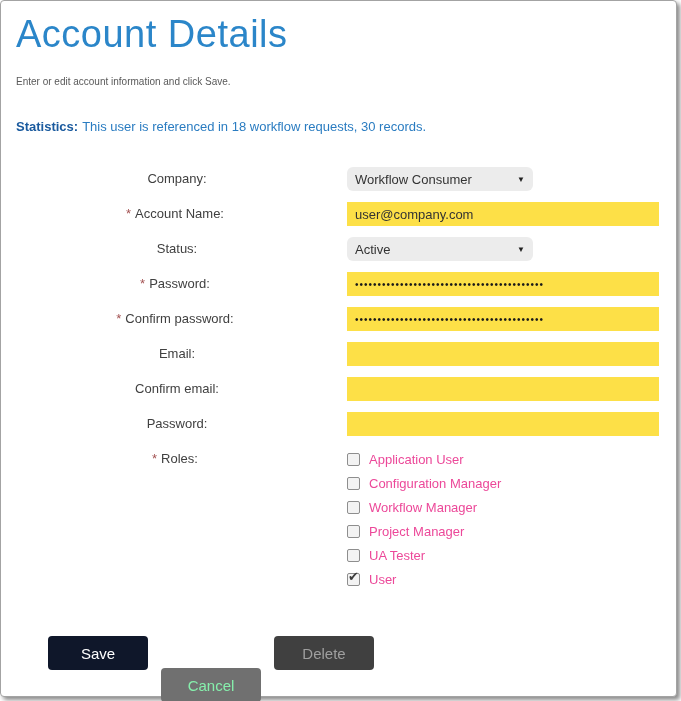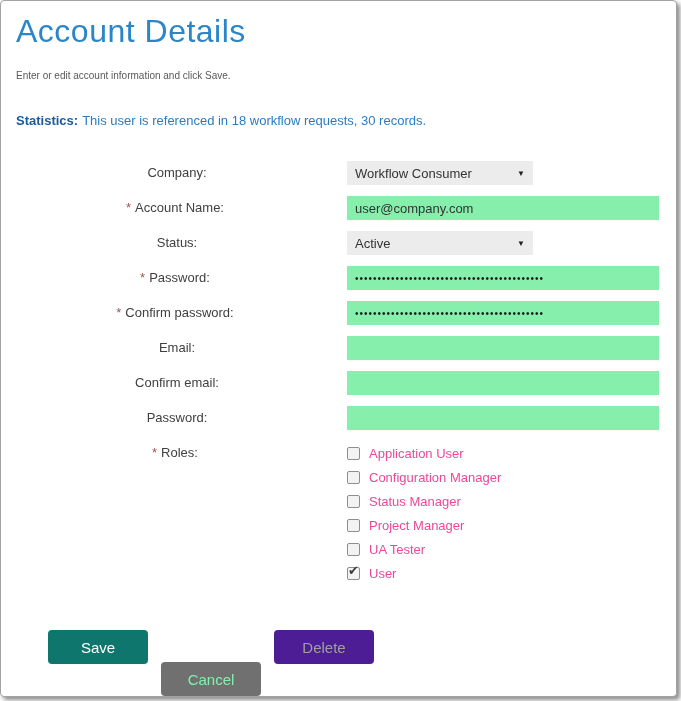--- a/index.html
+++ b/index.html
@@ -9,21 +9,21 @@
   .page {
     width: 677px; height: 697px;
     border: 1px solid #a3a3a3;
     border-radius: 4px;
     box-shadow: 3px 3px 4px rgba(0,0,0,0.45);
     background: #fff;
     padding: 12px 0 0 15px;
   }
 
   .title {
-    font-size: 32px;
+    font-size: 38px;
     font-weight: 300;
     color: #2b86c9;
     letter-spacing: 0.5px;
   }
 
   .subtitle {
     margin-top: 20px;
     font-size: 10px;
     color: #595959;
   }
@@ -49,26 +49,27 @@
   .req { color: #a35252; margin-right: 4px; font-size: 13px; }
   .field-cell { margin-left: 13px; }
 
   .select {
     width: 186px; height: 24px;
     background: #ececec;
     display: flex; align-items: center; justify-content: space-between;
     padding: 0 8px;
     font-size: 13px; color: #333;
     cursor: default;
+    border-radius: 6px;
   }
   .select .caret { font-size: 8px; color: #222; }
 
   .txt {
     width: 312px; height: 24px;
-    background: #86efac;
+    background: #fde047;
     border: none;
     padding: 0 8px;
     font-size: 13px; color: #333;
     font-family: "Liberation Sans", "DejaVu Sans", sans-serif;
     outline: none;
   }
   .txt.pwd { font-size: 10px; letter-spacing: 1px; color: #1a1a1a; }
 
   .roles-options { display: flex; flex-direction: column; }
   .role-row { display: flex; align-items: center; height: 24px; }
@@ -90,23 +91,23 @@
 
   .buttons { margin-top: 45px; margin-left: 32px; display: flex; }
   .btn {
     width: 100px; height: 34px;
     border: none; border-radius: 4px;
     font-size: 15px;
     font-family: "Liberation Sans", "DejaVu Sans", sans-serif;
     margin-right: 13px;
     cursor: pointer;
   }
-  .btn-primary { background: #0f766e; color: #fff; }
+  .btn-primary { background: #0f172a; color: #fff; }
   .btn-secondary { background: #707070; color: #86efac; margin-top: 32px; }
-  .btn-disabled { background: #4c1d95; color: #9f9f9f; cursor: default; }
+  .btn-disabled { background: #404040; color: #9f9f9f; cursor: default; }
 </style>
 </head>
 <body>
 
 <div class="page">
 
   <div class="title">Account Details</div>
 
   <div class="subtitle">Enter or edit account information and click Save.</div>
 
@@ -205,21 +206,21 @@
           <span class="role-label">Application User</span>
         </div>
 
         <div class="role-row">
           <span class="cb"></span>
           <span class="role-label">Configuration Manager</span>
         </div>
 
         <div class="role-row">
           <span class="cb"></span>
-          <span class="role-label">Status Manager</span>
+          <span class="role-label">Workflow Manager</span>
         </div>
 
         <div class="role-row">
           <span class="cb"></span>
           <span class="role-label">Project Manager</span>
         </div>
 
         <div class="role-row">
           <span class="cb"></span>
           <span class="role-label">UA Tester</span>

